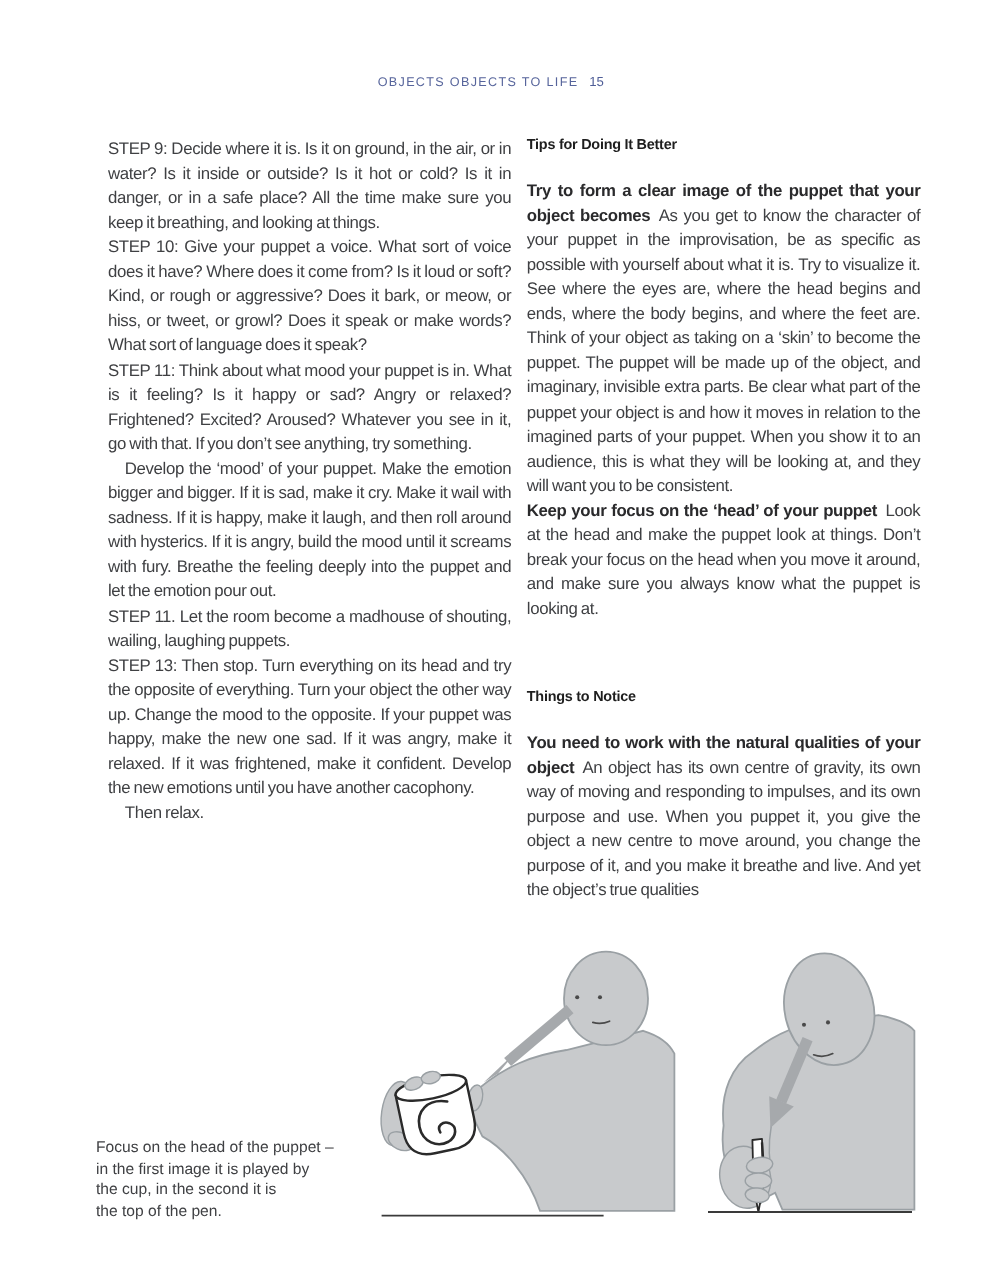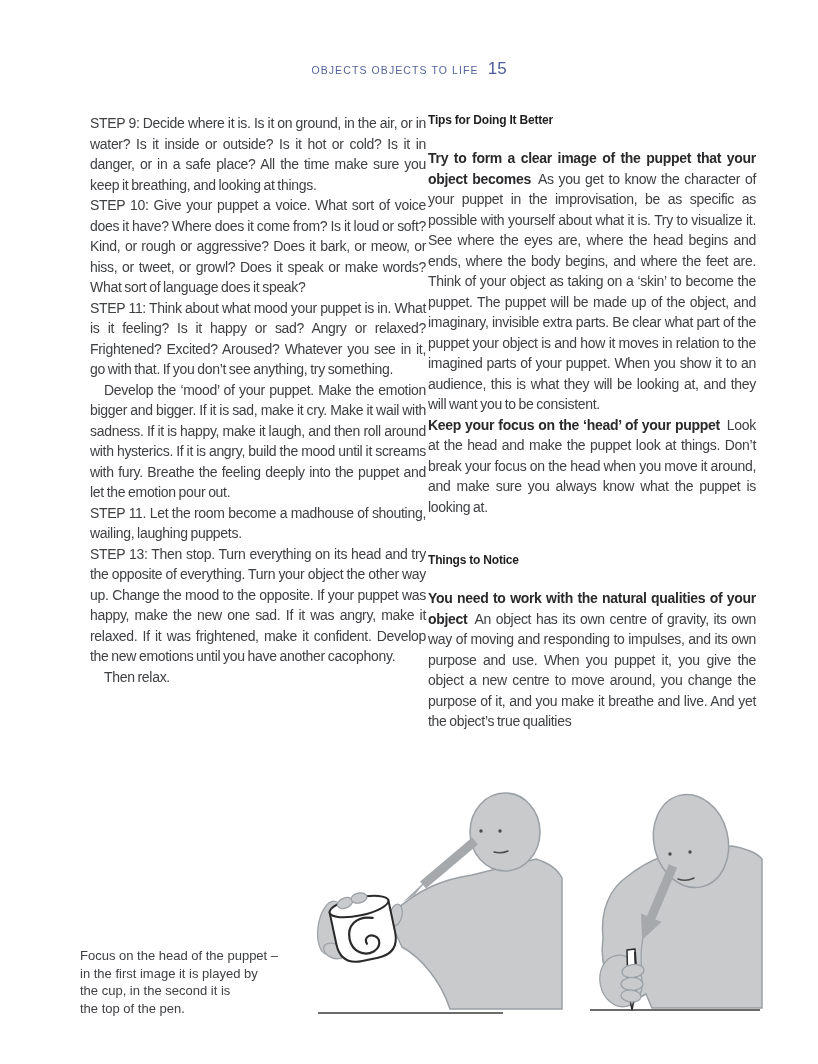--- a/index.html
+++ b/index.html
@@ -17,52 +17,52 @@
     top: 59px; left: 0; right: 0;
     text-align: center;
     white-space: nowrap;
   }
   .running-head .head-title {
     font-size: 10.5px;
     letter-spacing: 1.1px;
     color: #56649b;
   }
   .running-head .head-page {
-    font-size: 17px;
+    font-size: 11px;
     margin-left: 9px;
     color: #4e5d97;
   }
   
   .columns {
     position: absolute;
     left: 90px; top: 113px;
     width: 677px;
     display: flex;
-    gap: 2px;
+    gap: 13px;
   }
   .col-left  { width: 336px; }
   .col-right { width: 328px; }
   .para {
     margin: 0;
     font-size: 14px;
     line-height: 20.5px;
     letter-spacing: -0.3px;
     word-spacing: -0.8px;
     text-align: justify;
     color: #3f4043;
   }
   .para.indent { text-indent: 14px; }
   .section-heading {
     margin: 0 0 21px 0;
     font-size: 12px;
     font-weight: bold;
     color: #1e1e1e;
     letter-spacing: -0.2px;
   }
-  .section + .section { margin-top: 36px; }
+  .section + .section { margin-top: 56px; }
   .lead { font-weight: bold; color: #2a2a2c; margin-right: 7px; }
   
   .caption {
     position: absolute;
     left: 80px; top: 947px;
     font-size: 13px;
     line-height: 17.6px;
     color: #3f4043;
   }
   

